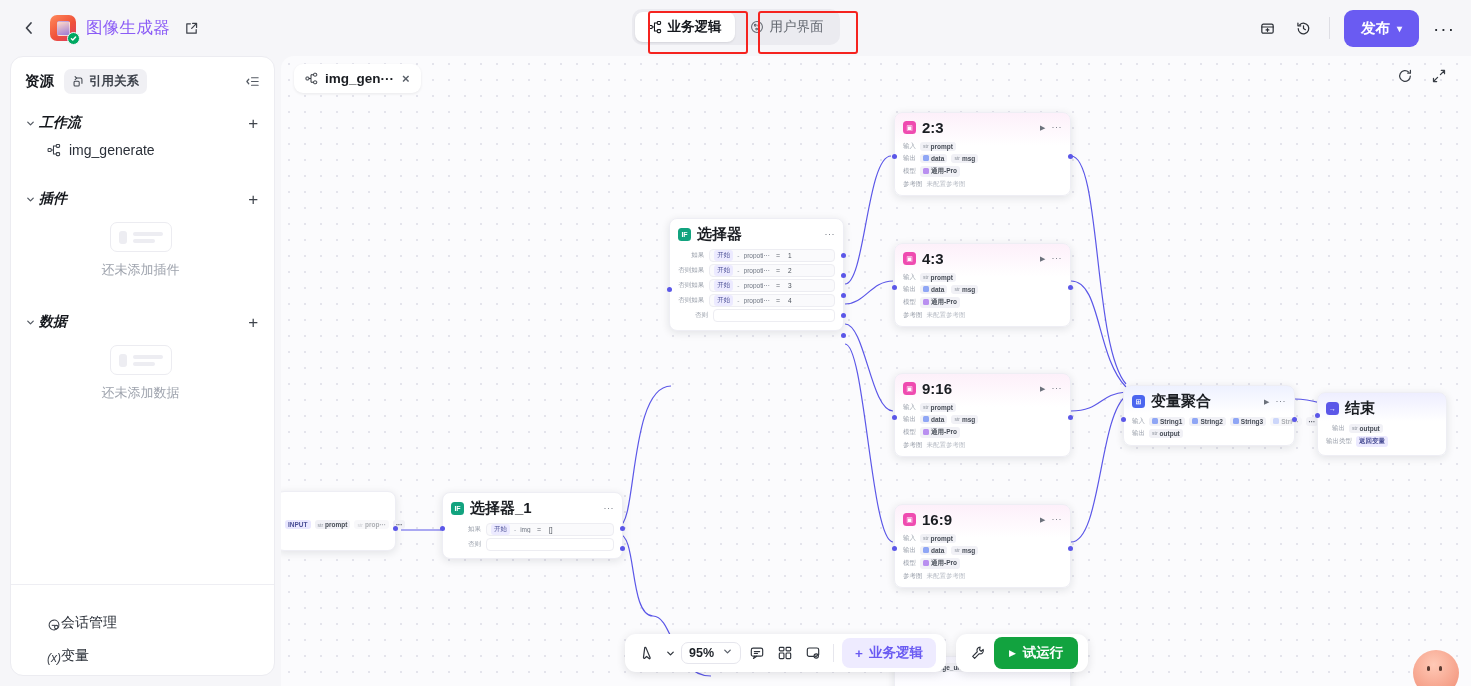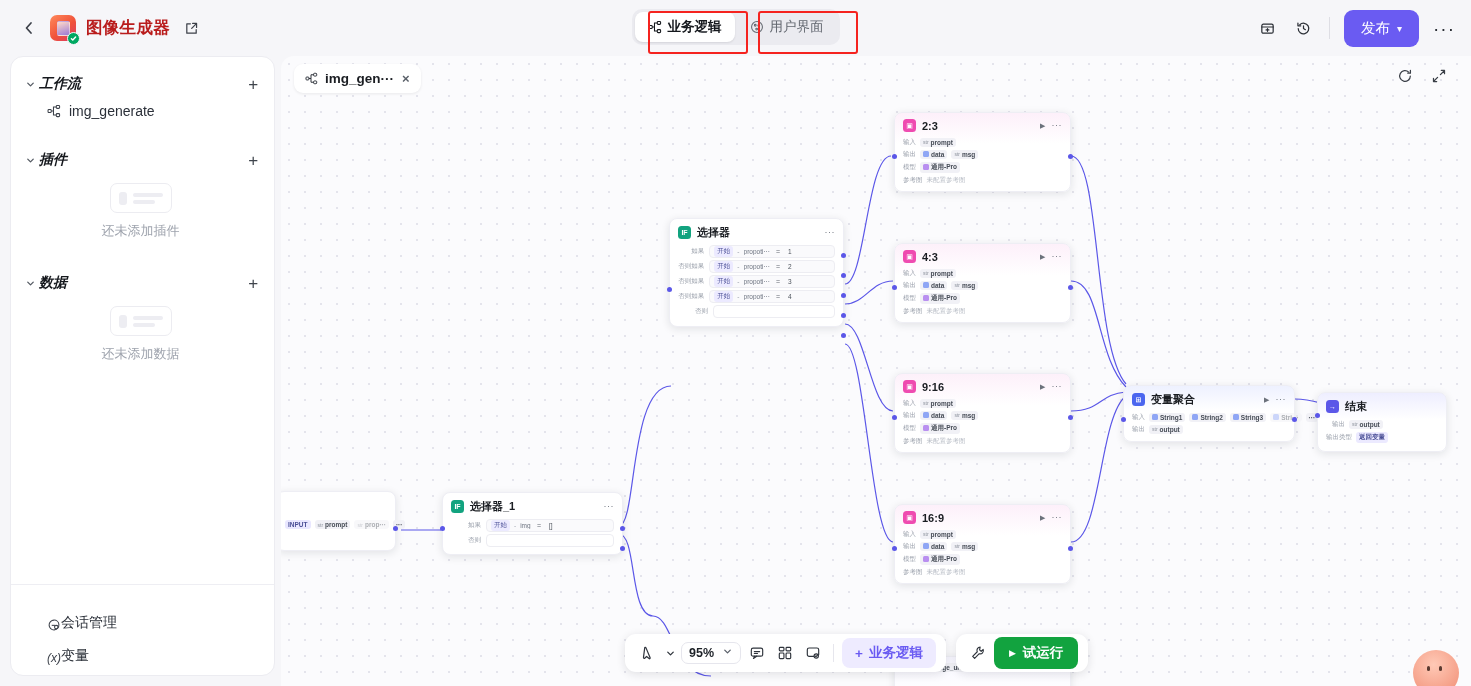--- a/index.html
+++ b/index.html
@@ -21,39 +21,39 @@
   .back-btn { width:22px; height:22px; display:flex; align-items:center; justify-content:center;
     color:#3c4049; font-size:16px; cursor:pointer; }
   .app-logo { position:relative; width:26px; height:26px; border-radius:7px;
     background:linear-gradient(140deg,#ff8a5c,#f0523a 55%,#d93b6a);
     display:flex; align-items:center; justify-content:center; }
   .app-logo .glyph { width:13px; height:15px; border-radius:2px;
     background:linear-gradient(160deg,#ffd9c8,#9c7bd6); border:1.5px solid #fff4; }
   .badge-ok { position:absolute; right:-4px; bottom:-4px; width:13px; height:13px; border-radius:50%;
     background:#00a862; border:1.5px solid #f6f6f9; display:flex; align-items:center; justify-content:center; }
   .badge-ok svg { width:7px; height:7px; }
-  .app-title { font-size:16.5px; font-weight:700; letter-spacing:.3px; color:#b91c1c; }
+  .app-title { font-size:16.5px; font-weight:400; letter-spacing:.3px; color:#8b5cf6; }
   .edit-icon { color:#3c4049; display:flex; align-items:center; margin-left:4px; cursor:pointer; }
 
   .hdr-center { position:absolute; left:50%; top:9px; transform:translateX(-50%);
     display:flex; align-items:center; }
   .seg { display:flex; align-items:flex-start; gap:2px; background:#ebebf0; border-radius:10px; padding:3px; }
   .seg-item { display:flex; align-items:center; gap:6px; padding:6px 13px; border-radius:8px;
     font-size:13.5px; color:#62676f; cursor:pointer; white-space:nowrap; }
   .seg-item.active { background:#fff; color:#15181d; font-weight:700;
     box-shadow:0 1px 2px rgba(20,22,26,.10); }
   .seg-item svg { width:14px; height:14px; }
   .annot { position:absolute; border:2.5px solid #f5231f; border-radius:3px; pointer-events:none; }
 
   .hdr-right { position:absolute; right:16px; top:0; height:56px; display:flex; align-items:center; gap:14px; }
   .hdr-icon { width:22px; height:22px; display:flex; align-items:center; justify-content:center;
     color:#2a2e35; cursor:pointer; }
   .hdr-div { width:1px; height:22px; background:#dedee4; }
   .publish-btn { display:flex; align-items:center; gap:7px; background:#6a5bf2; color:#fff;
-    font-size:14.5px; font-weight:400; border:none; border-radius:9px; padding:9px 17px; cursor:pointer; }
+    font-size:14.5px; font-weight:700; border:none; border-radius:9px; padding:9px 17px; cursor:pointer; }
   .publish-btn .chev { font-size:10px; opacity:.95; }
   .more-dots { font-size:19px; color:#2a2e35; letter-spacing:1px; cursor:pointer; line-height:1; }
 
   
   .sidebar { position:absolute; left:10px; top:56px; width:265px; height:620px;
     background:#fff; border-radius:13px; border:1px solid #ececf1;
     display:flex; flex-direction:column; }
   .sb-top { padding:12px 14px 2px 14px; display:flex; align-items:center; }
   .sb-title { font-size:14.5px; font-weight:700; color:#15181d; }
   .sb-chip { display:flex; align-items:center; gap:5px; margin-left:10px; padding:4px 8px;
@@ -106,21 +106,21 @@
 
   .node { position:absolute; background:#fff; border-radius:8px;
     box-shadow:0 2px 9px rgba(22,25,32,.11); border:1px solid #eeeef4; }
   .node-hd { display:flex; align-items:center; gap:6px; padding:6px 8px 4px 8px; }
   .node-ico { width:13px; height:13px; border-radius:3.5px; display:flex;
     align-items:center; justify-content:center; font-size:7px; color:#fff; font-weight:700; }
   .ico-if { background:#12a37f; }
   .ico-img { background:#ef4bb0; }
   .ico-agg { background:#4b66ef; }
   .ico-end { background:#5b57e8; }
-  .node-title { font-size:11px; font-weight:700; color:#1a1d22; }
+  .node-title { font-size:15px; font-weight:700; color:#1a1d22; }
   .node-hd-r { margin-left:auto; display:flex; align-items:center; gap:6px; color:#6c727c; }
   .node-hd-r .play { font-size:7px; }
   .node-hd-r .dots3 { font-size:9px; letter-spacing:.5px; line-height:1; }
 
   .ifrow { display:flex; align-items:center; gap:5px; padding:1px 8px 1px 4px; }
   .ifrow .lbl { width:34px; text-align:right; font-size:6.5px; color:#9aa0ab; }
   .ifbox { flex:1; display:flex; align-items:center; gap:4px; background:#fafafc;
     border:1px solid #ededf2; border-radius:4px; padding:2px 4px; height:13px; }
   .pill { background:#eceaff; color:#4a4f96; font-size:6.5px; border-radius:3px; padding:1px 3px; white-space:nowrap; }
   .pill-sep { color:#9aa0ab; font-size:6.5px; }
@@ -239,20 +239,37 @@
       <div class="hdr-div"></div>
       <button class="publish-btn">
         <span>发布</span>
         <span class="chev">▾</span>
       </button>
       <div class="more-dots">···</div>
     </div>
   </div>
 
   <div class="sidebar">
+    <div class="sb-top">
+      <div class="sb-title">资源</div>
+      <div class="sb-chip">
+        <svg viewBox="0 0 14 14" fill="none" stroke="currentColor" stroke-width="1.2" stroke-linecap="round" stroke-linejoin="round">
+            <path d="M5.4 2.4H10a1.6 1.6 0 0 1 1.6 1.6v4.6"></path>
+          <path d="M3.6 4.4L5.4 2.4 3.6.6"></path>
+            <rect x="2.4" y="6.2" width="6" height="5.4" rx="1.2"></rect>
+          </svg>
+        <span>引用关系</span>
+      </div>
+      <div class="sb-collapse">
+        <svg viewBox="0 0 16 16" width="15" height="15" fill="none" stroke="currentColor" stroke-width="1.3" stroke-linecap="round" stroke-linejoin="round">
+            <path d="M7 4h7M7 8h7M7 12h7"></path>
+            <path d="M4 5.6L2 8l2 2.4"></path>
+          </svg>
+      </div>
+    </div>
 
     <div class="sb-body">
 
       <div class="sb-sect">
         <div class="sb-sect-hd">
           <span class="sb-caret">
             <svg viewBox="0 0 12 12" width="11" height="11" fill="none" stroke="currentColor" stroke-width="1.4" stroke-linecap="round" stroke-linejoin="round">
                 <path d="M3 4.5L6 7.5 9 4.5"></path>
               </svg>
             </span>

